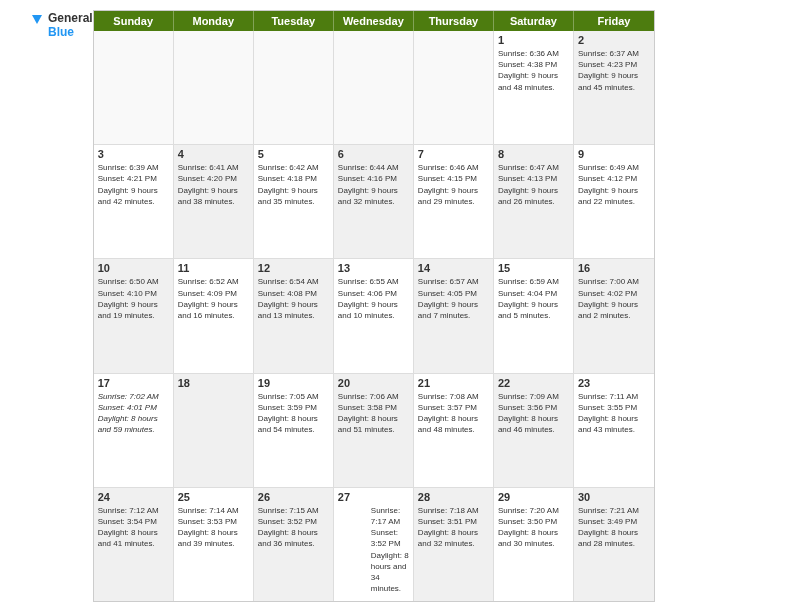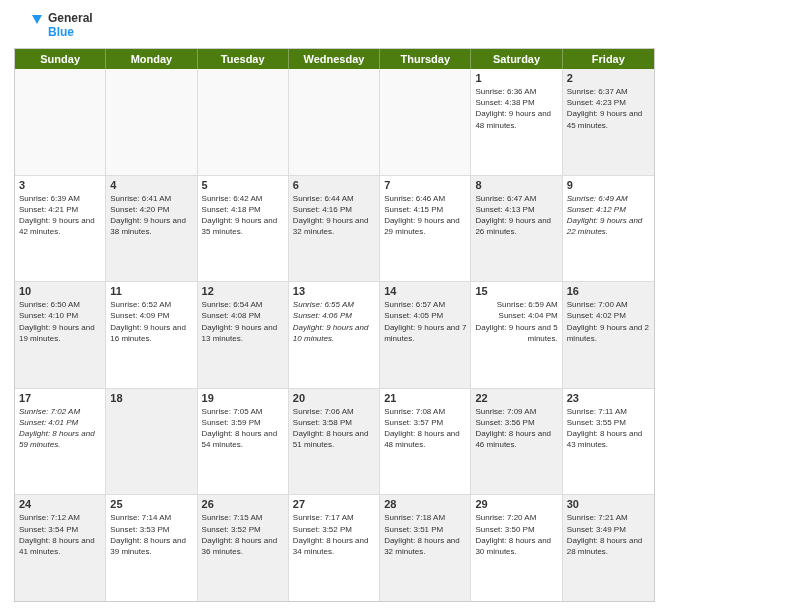--- a/index.html
+++ b/index.html
@@ -8,21 +8,21 @@
       background: #fff;
       width: 792px;
       height: 612px;
       overflow: hidden;
     }
     .page {
       width: 669px;
       height: 612px;
       padding: 10px 14px;
       display: flex;
-      flex-direction: column;
+      flex-direction: row;
     }
     .header {
       display: flex;
       justify-content: space-between;
       align-items: flex-start;
       margin-bottom: 8px;
     }
     .logo {
       display: flex;
       align-items: center;
@@ -178,21 +178,21 @@
 Daylight: 9 hours and 29 minutes.</div>
           </div>
           <div class="cal-cell shaded">
             <span class="day-num">8</span>
             <div class="cell-info" style="white-space: pre-line;">Sunrise: 6:47 AM
 Sunset: 4:13 PM
 Daylight: 9 hours and 26 minutes.</div>
           </div>
           <div class="cal-cell">
             <span class="day-num">9</span>
-            <div class="cell-info" style="white-space: pre-line; font-style: italic;">Sunrise: 6:49 AM
+            <div class="cell-info" style="white-space: pre-line;">Sunrise: 6:49 AM
 Sunset: 4:12 PM
 Daylight: 9 hours and 22 minutes.</div>
           </div>
         </div>
         <div class="cal-row">
           <div class="cal-cell shaded">
             <span class="day-num">10</span>
             <div class="cell-info" style="white-space: pre-line;">Sunrise: 6:50 AM
 Sunset: 4:10 PM
 Daylight: 9 hours and 19 minutes.</div>
@@ -204,33 +204,33 @@
 Daylight: 9 hours and 16 minutes.</div>
           </div>
           <div class="cal-cell shaded">
             <span class="day-num">12</span>
             <div class="cell-info" style="white-space: pre-line;">Sunrise: 6:54 AM
 Sunset: 4:08 PM
 Daylight: 9 hours and 13 minutes.</div>
           </div>
           <div class="cal-cell">
             <span class="day-num">13</span>
-            <div class="cell-info" style="white-space: pre-line; font-style: italic;">Sunrise: 6:55 AM
+            <div class="cell-info" style="white-space: pre-line;">Sunrise: 6:55 AM
 Sunset: 4:06 PM
 Daylight: 9 hours and 10 minutes.</div>
           </div>
           <div class="cal-cell shaded">
             <span class="day-num">14</span>
             <div class="cell-info" style="white-space: pre-line;">Sunrise: 6:57 AM
 Sunset: 4:05 PM
 Daylight: 9 hours and 7 minutes.</div>
           </div>
           <div class="cal-cell">
             <span class="day-num">15</span>
-            <div class="cell-info" style="white-space: pre-line; text-align: right;">Sunrise: 6:59 AM
+            <div class="cell-info" style="white-space: pre-line;">Sunrise: 6:59 AM
 Sunset: 4:04 PM
 Daylight: 9 hours and 5 minutes.</div>
           </div>
           <div class="cal-cell shaded">
             <span class="day-num">16</span>
             <div class="cell-info" style="white-space: pre-line;">Sunrise: 7:00 AM
 Sunset: 4:02 PM
 Daylight: 9 hours and 2 minutes.</div>
           </div>
         </div>
@@ -289,21 +289,21 @@
 Daylight: 8 hours and 39 minutes.</div>
           </div>
           <div class="cal-cell shaded">
             <span class="day-num">26</span>
             <div class="cell-info" style="white-space: pre-line;">Sunrise: 7:15 AM
 Sunset: 3:52 PM
 Daylight: 8 hours and 36 minutes.</div>
           </div>
           <div class="cal-cell">
             <span class="day-num">27</span>
-            <div class="cell-info" style="white-space: pre-line;">Sunrise: 7:17 AM
+            <div class="cell-info" style="white-space: pre-line; margin-left: 33px;">Sunrise: 7:17 AM
 Sunset: 3:52 PM
 Daylight: 8 hours and 34 minutes.</div>
           </div>
           <div class="cal-cell shaded">
             <span class="day-num">28</span>
             <div class="cell-info" style="white-space: pre-line;">Sunrise: 7:18 AM
 Sunset: 3:51 PM
 Daylight: 8 hours and 32 minutes.</div>
           </div>
           <div class="cal-cell">

